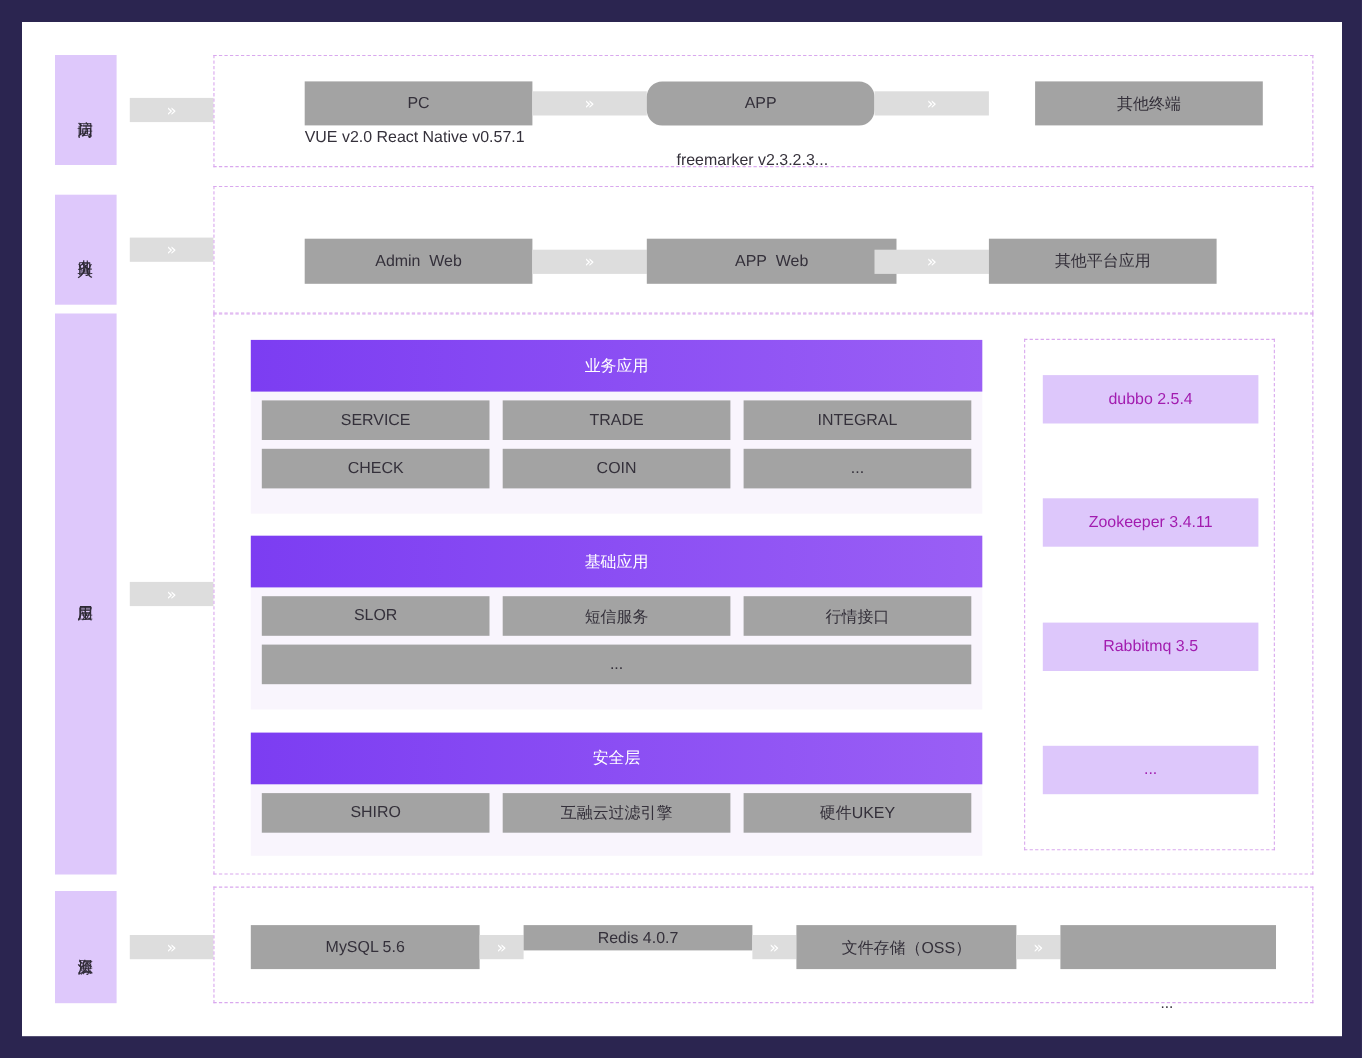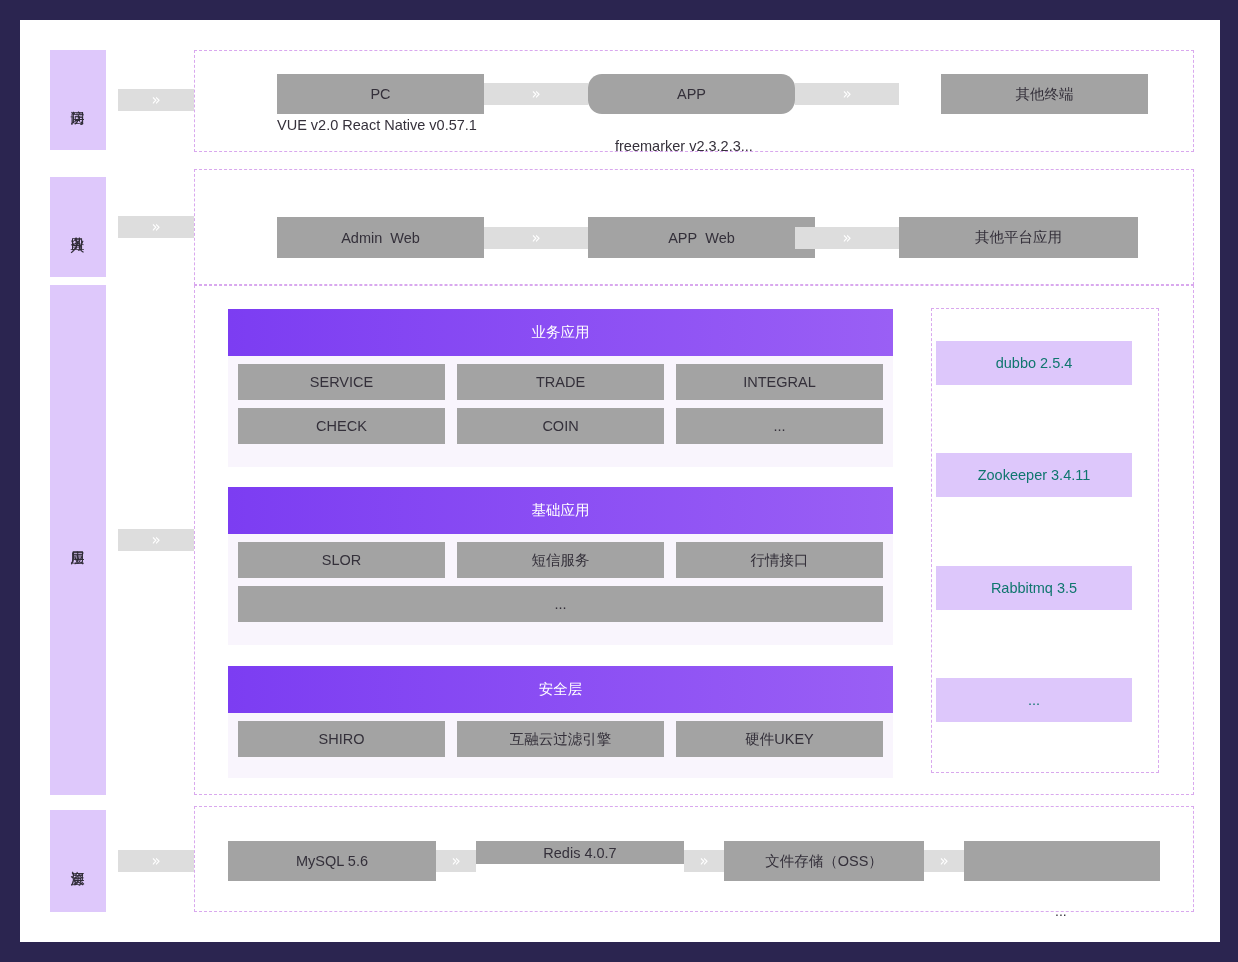--- a/index.html
+++ b/index.html
@@ -118,25 +118,25 @@
     color: #34303a;
     font-size: 14.5px;
     display: flex;
     align-items: center;
     justify-content: center;
   }
   .cell.wide { flex: 1 1 100%; }
 
   .mid-chip {
     position: absolute;
-    left: 4px;
+    left: 16px;
     width: 196px;
     height: 44px;
     background: #ddc7fb;
-    color: #0f766e;
+    color: #a21caf;
     font-size: 14.5px;
     display: flex;
     align-items: center;
     justify-content: center;
   }
 
   .ellipsis-note {
     position: absolute;
     font-size: 14px;
     color: #35313b;
@@ -173,21 +173,21 @@
   <div class="dashed-box" style="left:174px; top:149px; width:1000px; height:116px;"></div>
 
   <div class="chip" style="left:257px; top:197px; width:207px; height:41px;">Admin&nbsp;&nbsp;Web</div>
   <div class="connector" style="left:464px; top:207px; width:104px; height:22px;">
     <span class="chev">»</span>
   </div>
   <div class="chip" style="left:568px; top:197px; width:227px; height:41px;">APP&nbsp;&nbsp;Web</div>
   <div class="connector" style="left:775px; top:207px; width:104px; height:22px;">
     <span class="chev">»</span>
   </div>
-  <div class="chip" style="left:879px; top:197px; width:239px; height:41px;">其他平台应用</div>
+  <div class="chip" style="left:879px; top:197px; width:207px; height:41px;">其他平台应用</div>
 
   <div class="layer-label" style="left:30px; top:265px; width:56px; height:510px;">应用层</div>
   <div class="connector" style="left:98px; top:509px; width:76px; height:22px;">
     <span class="chev">»</span>
   </div>
   <div class="dashed-box" style="left:174px; top:265px; width:1000px; height:510px;"></div>
 
   <div class="panel" style="left:208px; top:289px; width:665px; height:158px;">
     <div class="panel-head">业务应用</div>
     <div class="panel-grid">

